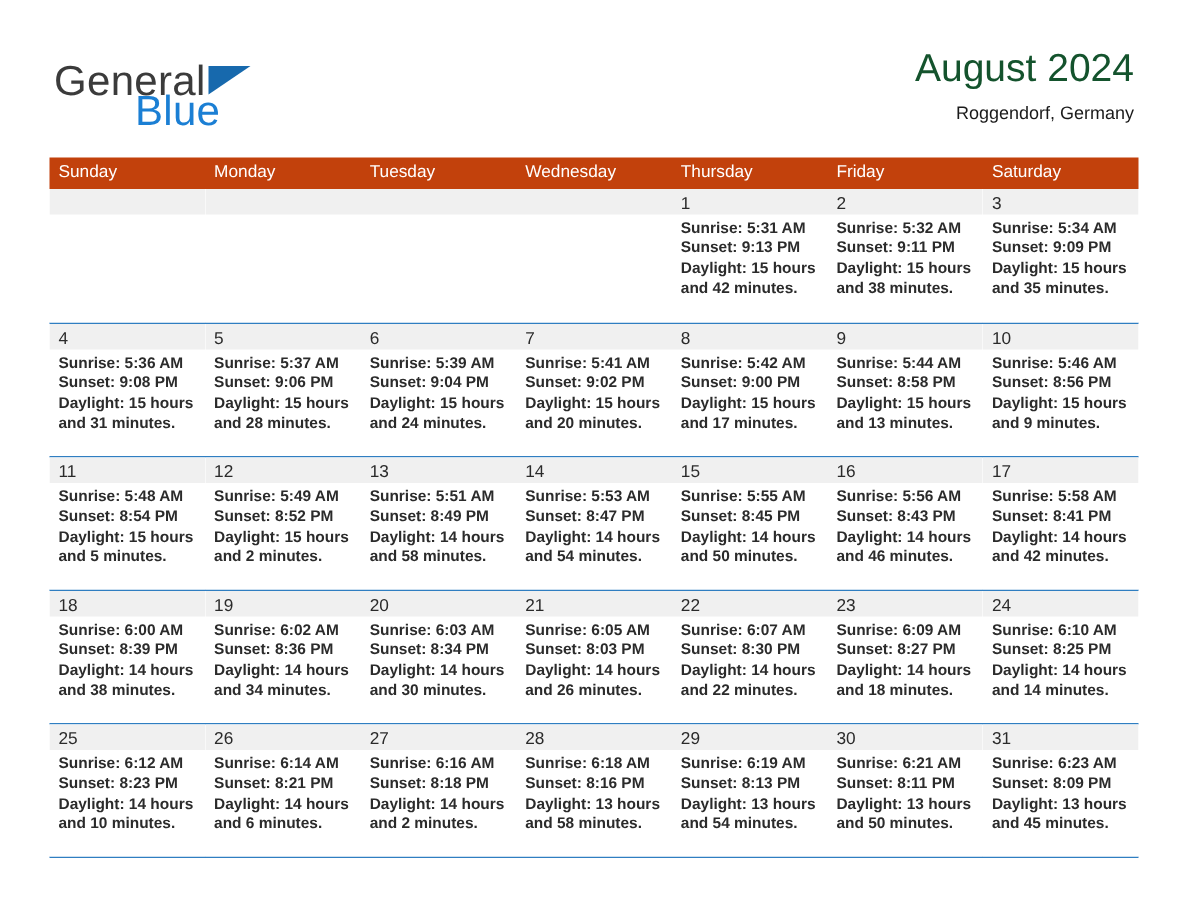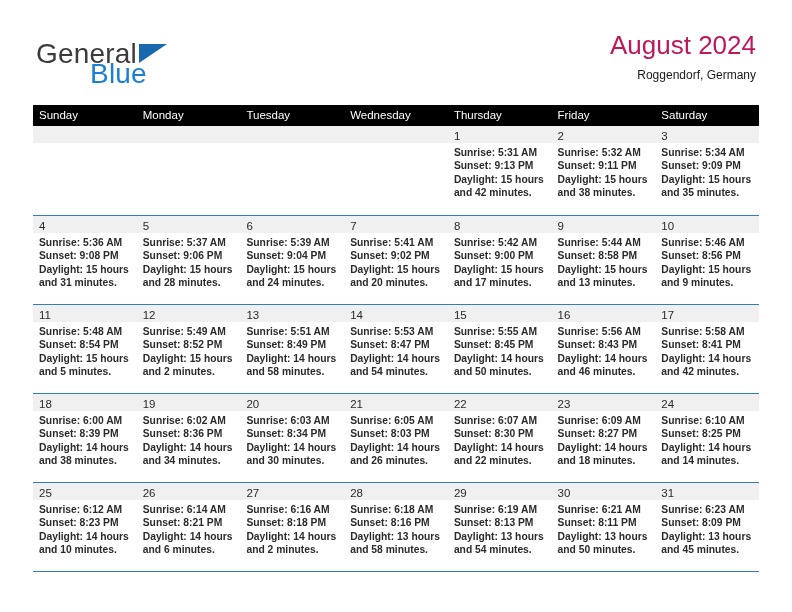--- a/index.html
+++ b/index.html
@@ -59,21 +59,21 @@
   }
 
   .title-block {
     position: absolute;
     right: 36px;
     top: 28px;
     text-align: right;
   }
   .cal-title {
     font-size: 26px;
-    color: #be185d;
+    color: #14532d;
     font-weight: normal;
     line-height: 34px;
     white-space: nowrap;
   }
   .cal-sub {
     font-size: 12px;
     color: #1a1a1a;
     line-height: 22px;
     margin-top: 2px;
     white-space: nowrap;
@@ -81,21 +81,21 @@
 
   
   .calendar {
     position: absolute;
     left: 33px;
     top: 105px;
     width: 726px;
   }
   .weekday-row {
     display: flex;
-    background: #000000;
+    background: #c2410c;
     height: 21px;
   }
   .weekday {
     flex: 1 1 0;
     color: #ffffff;
     font-size: 11.5px;
     line-height: 21px;
     padding-left: 6px;
     box-sizing: border-box;
     white-space: nowrap;

